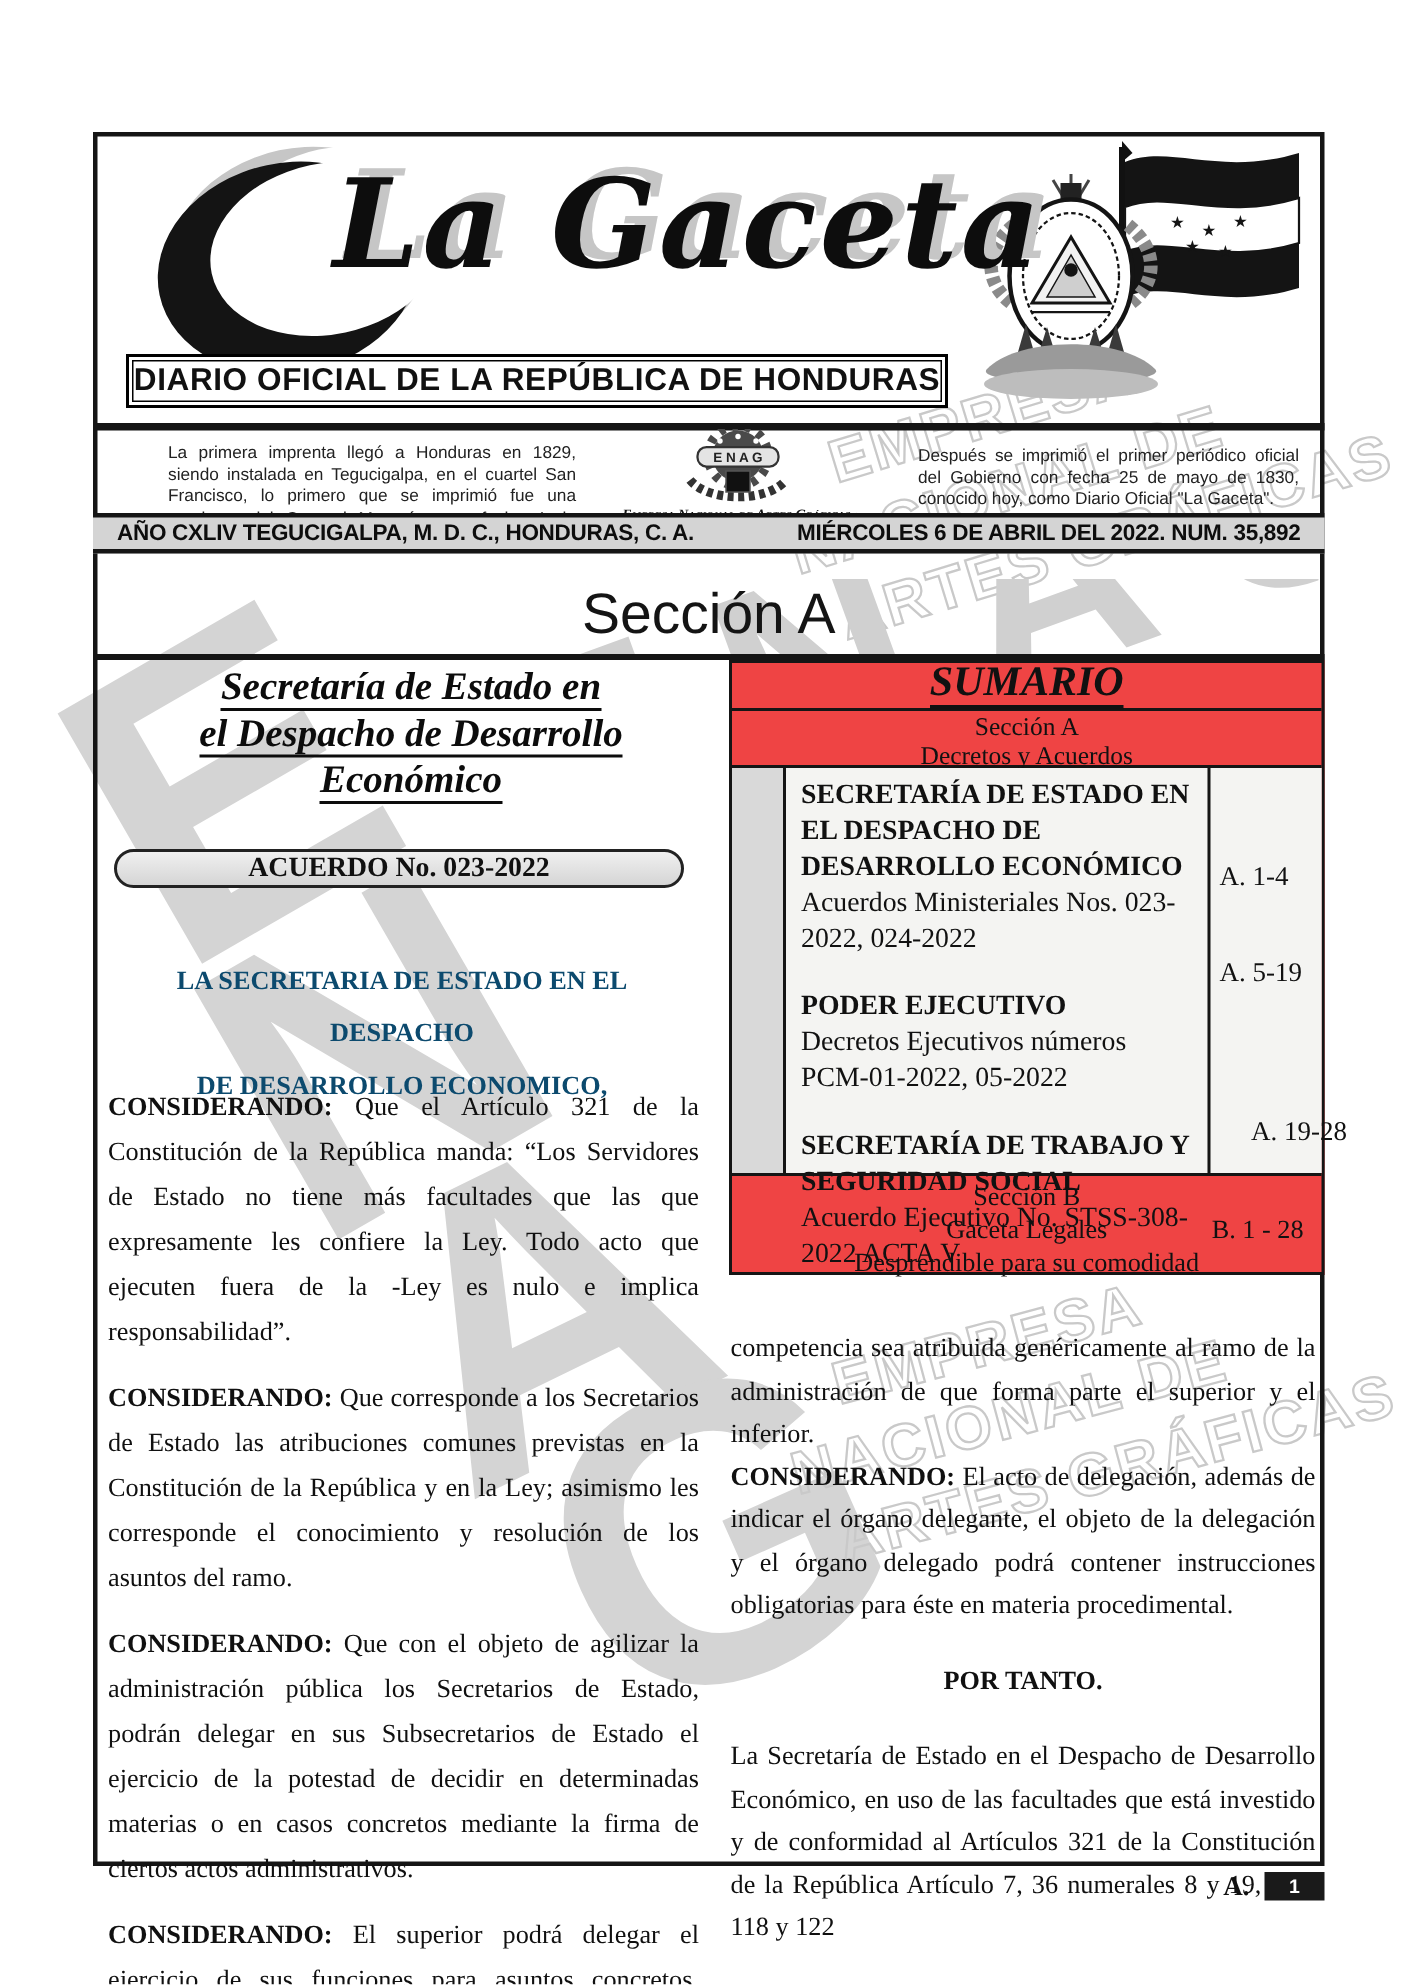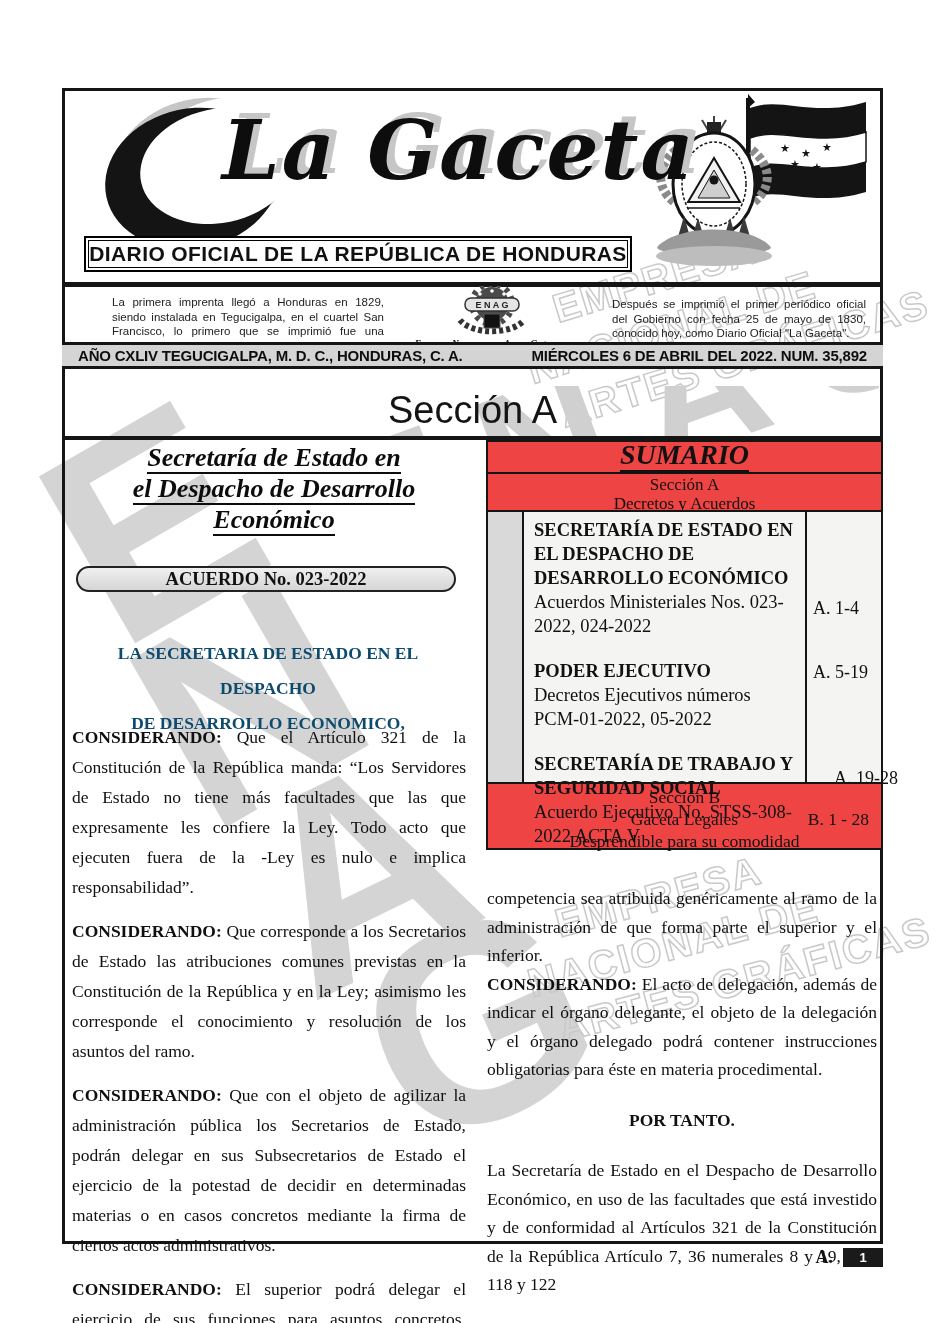--- a/index.html
+++ b/index.html
@@ -100,21 +100,21 @@
   .sum-title { height:32px; border-bottom:2px solid #151515; display:flex; align-items:center; justify-content:center; }
   .sum-title span{ font-family:"Liberation Serif", serif; font-weight:bold; font-style:italic; font-size:28px; border-bottom:3px solid #111; line-height:1; padding-bottom:1px; }
   .sum-seca { height:38px; border-bottom:2px solid #151515; text-align:center; font-size:17px; line-height:19px; padding-top:1px; }
   .sum-entries { position:relative; height:270px; display:flex; background:#d9d9d9; }
   .sum-strip { width:36px; border-right:2px solid #151515; }
   .sum-main { flex:1; background:#f4f4f2; padding:6px 6px 0 10px; }
   .sum-refs { position:relative; width:76px; border-left:2px solid #151515; background:#f4f4f2; }
   .sum-entry { margin-bottom:21px; }
   .sum-entry .t { font-weight:bold; font-size:18.5px; line-height:24px; }
   .sum-entry .d { font-size:18.5px; line-height:24px; }
-  .sum-ref { position:absolute; left:0; width:100%; font-size:18px; padding:0 4px 0 6px; white-space:nowrap;margin-top:24px; }
+  .sum-ref { position:absolute; left:0; width:100%; font-size:18px; padding:0 4px 0 6px; white-space:nowrap; }
   .sum-secb { position:relative; height:66px; border-top:2px solid #151515; text-align:center; font-size:17.5px; line-height:22px; padding-top:2px; }
   .sum-secb .bref { position:absolute; right:12px; top:24px; font-size:17.5px; }
   
   .r-body {
     position:absolute; left:487px; top:884px; width:390px; z-index:2;
     font-size:17.5px; line-height:28.5px; text-align:justify; color:#101010;
   }
   .r-body p { margin:0; }
   .por-tanto { margin-top:22px !important; text-align:center; font-weight:bold; }
   .por-tanto + p { margin-top:22px !important; }

